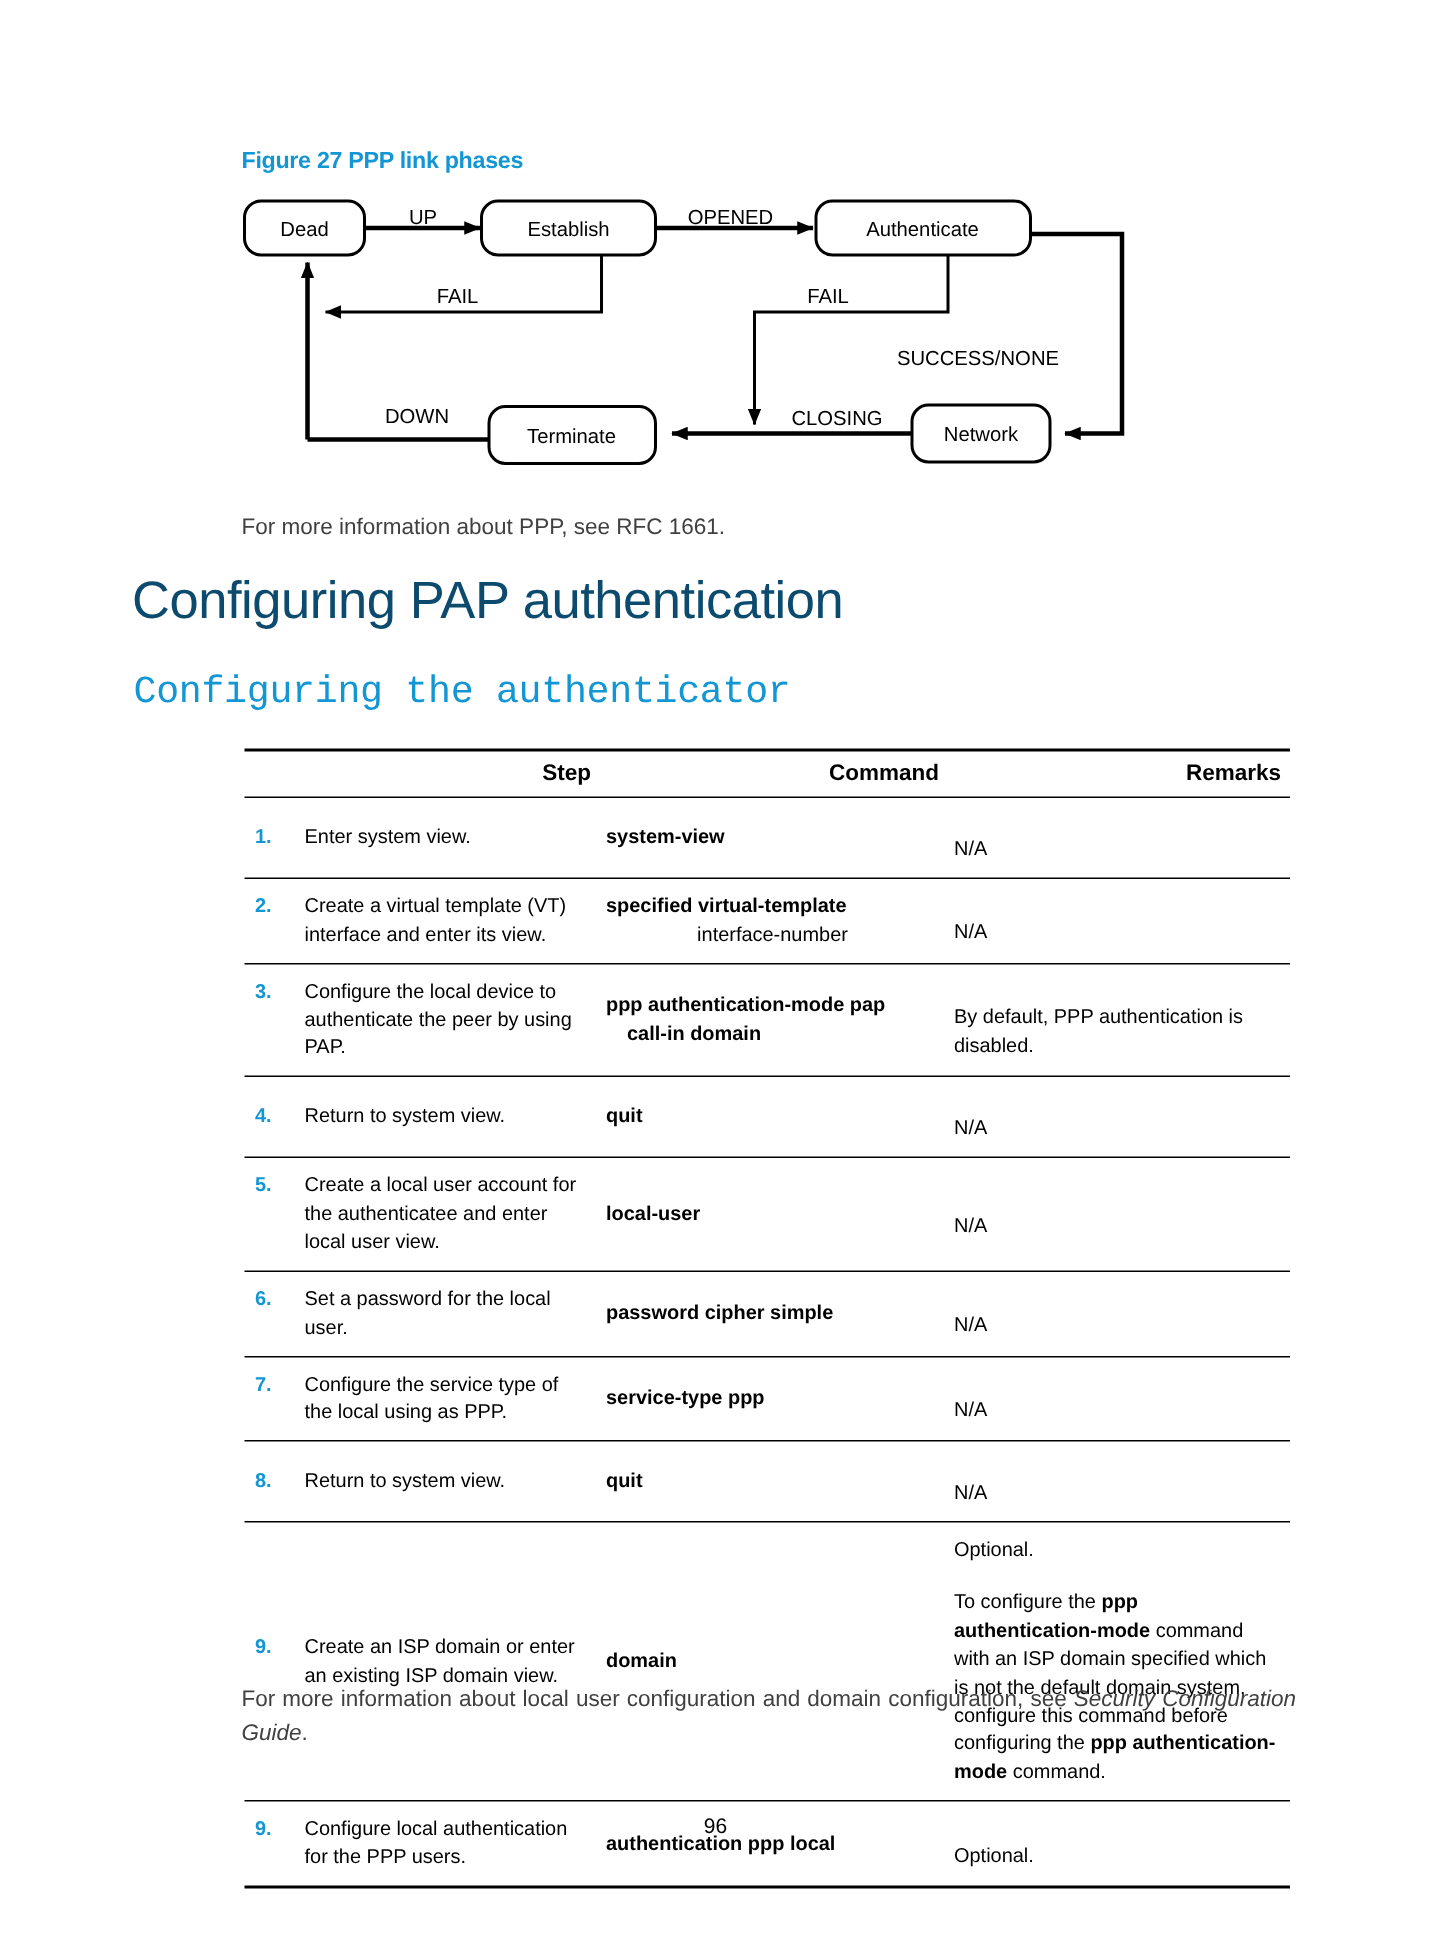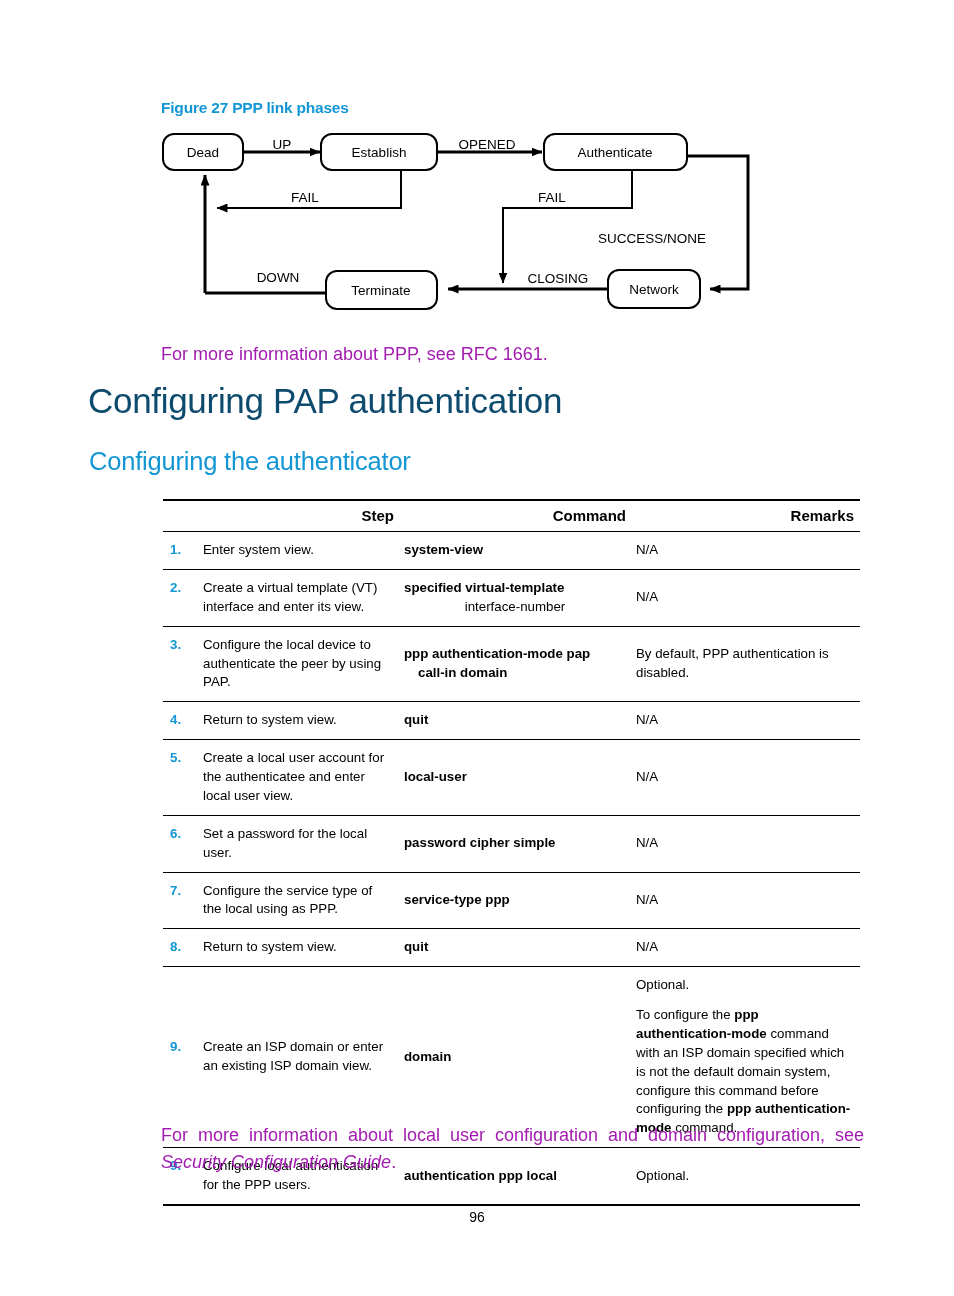--- a/index.html
+++ b/index.html
@@ -40,23 +40,23 @@
     left: 150px;
     top: 125px;
     width: 640px;
     height: 200px;
   }
   .diagram svg { display: block; }
 
   
   .body-para {
     position: absolute;
-    font-size: 18px;
+    font-size: 15px;
     line-height: 1.5;
-    color: #a21caf;
+    color: #404040;
   }
   #para-rfc {
     left: 161px;
     top: 341px;
     width: 700px;
   }
   #para-footer {
     left: 161px;
     top: 1122px;
     width: 703px;
@@ -79,20 +79,21 @@
   h2.h-sub {
     position: absolute;
     left: 89px;
     top: 447px;
     margin: 0;
     font-size: 25.5px;
     font-weight: normal;
     color: #1296d4;
     letter-spacing: -0.2px;
     white-space: nowrap;
+    font-family: Liberation Mono, monospace;
   }
 
   
   .proc-table {
     position: absolute;
     left: 163px;
     top: 499px;
     width: 697px;
     border-collapse: collapse;
     font-size: 13.3px;
@@ -146,21 +147,21 @@
   td.cmd-cell .cmd-line2 {
     display: block;
     padding-left: 14px;
   }
   td.rem-cell {
     font-weight: normal;
   }
   td.rem-cell p {
     margin: 0 0 11px 0;
   }
-  td.rem-cell p:last-child { margin-bottom: 0; }
+  td.rem-cell p:last-child { margin-bottom: 0; margin-top: 16px; }
   td.rem-cell b { font-weight: bold; }
 
   
   .page-number {
     position: absolute;
     left: 0;
     top: 1209px;
     width: 954px;
     text-align: center;
     font-size: 14px;

